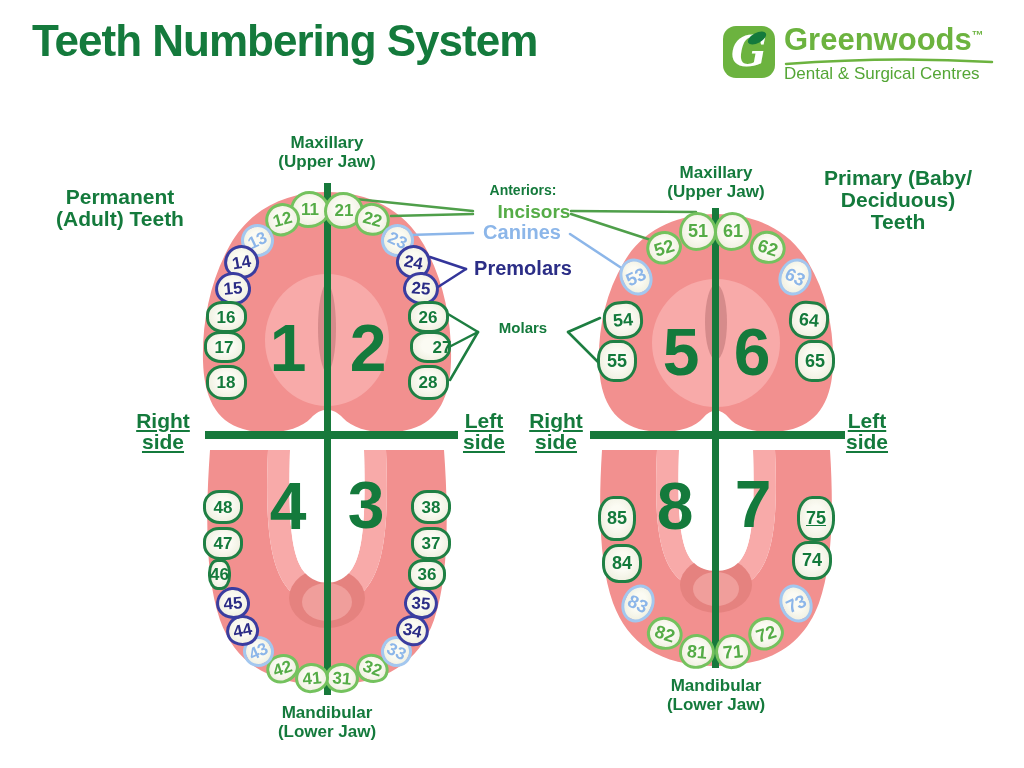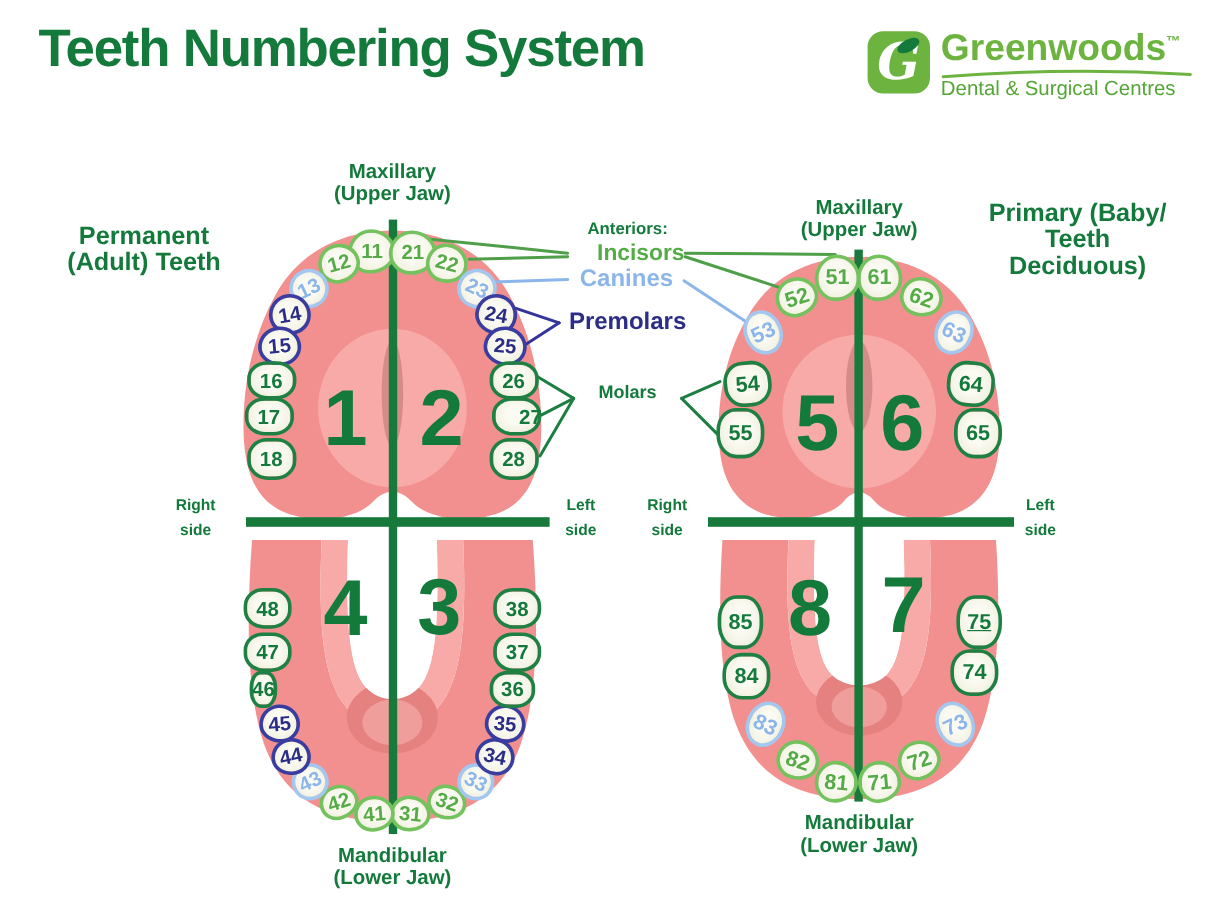--- a/index.html
+++ b/index.html
@@ -13,21 +13,21 @@
   .logo-icon{position:absolute;left:0;top:1px;}
   .logo-brand{position:absolute;left:62px;top:-2px;font-size:31px;font-weight:bold;color:#6cb33f;white-space:nowrap;}
   .logo-tm{font-size:12px;vertical-align:super;font-weight:bold;}
   .logo-swoosh{position:absolute;left:62px;top:32px;}
   .logo-tagline{position:absolute;left:62px;top:40px;font-size:17px;color:#54a636;white-space:nowrap;}
 
   
   .lbl{position:absolute;text-align:center;font-weight:bold;color:#147a3c;}
   .section-lbl{font-size:21px;line-height:22px;width:200px;}
   .jaw-lbl{font-size:17px;line-height:19px;width:160px;}
-  .side-lbl{font-size:13px;line-height:21px;width:80px;}
+  .side-lbl{font-size:21px;line-height:21px;width:80px;text-decoration:underline;}
   .quad-num{position:absolute;font-size:66px;font-weight:bold;color:#147a3c;
             transform:translate(-50%,-50%);line-height:1;}
   .legend-lbl{position:absolute;transform:translateX(-50%);font-weight:bold;white-space:nowrap;}
   .legend-anteriors{font-size:14px;color:#147a3c;}
   .legend-incisors{font-size:19px;color:#55ac47;}
   .legend-canines{font-size:20px;color:#8cb6e9;}
   .legend-premolars{font-size:20px;color:#2b2d86;}
   .legend-molars{font-size:15px;color:#147a3c;}
 
   
@@ -135,22 +135,22 @@
   <div class="quad-num" style="left:752px;top:352px;">6</div>
   <div class="quad-num" style="left:753px;top:504px;">7</div>
   <div class="quad-num" style="left:675px;top:506px;">8</div>
 
   <div class="lbl section-lbl" style="left:20px;top:186px;">
     <div>Permanent</div>
     <div>(Adult) Teeth</div>
   </div>
   <div class="lbl section-lbl" style="left:798px;top:167px;">
     <div>Primary (Baby/</div>
+    <div>Deciduous)</div>
     <div>Teeth</div>
-    <div>Deciduous)</div>
   </div>
 
   <div class="lbl jaw-lbl" style="left:247px;top:133px;">
     <div>Maxillary</div>
     <div>(Upper Jaw)</div>
   </div>
   <div class="lbl jaw-lbl" style="left:636px;top:163px;">
     <div>Maxillary</div>
     <div>(Upper Jaw)</div>
   </div>

